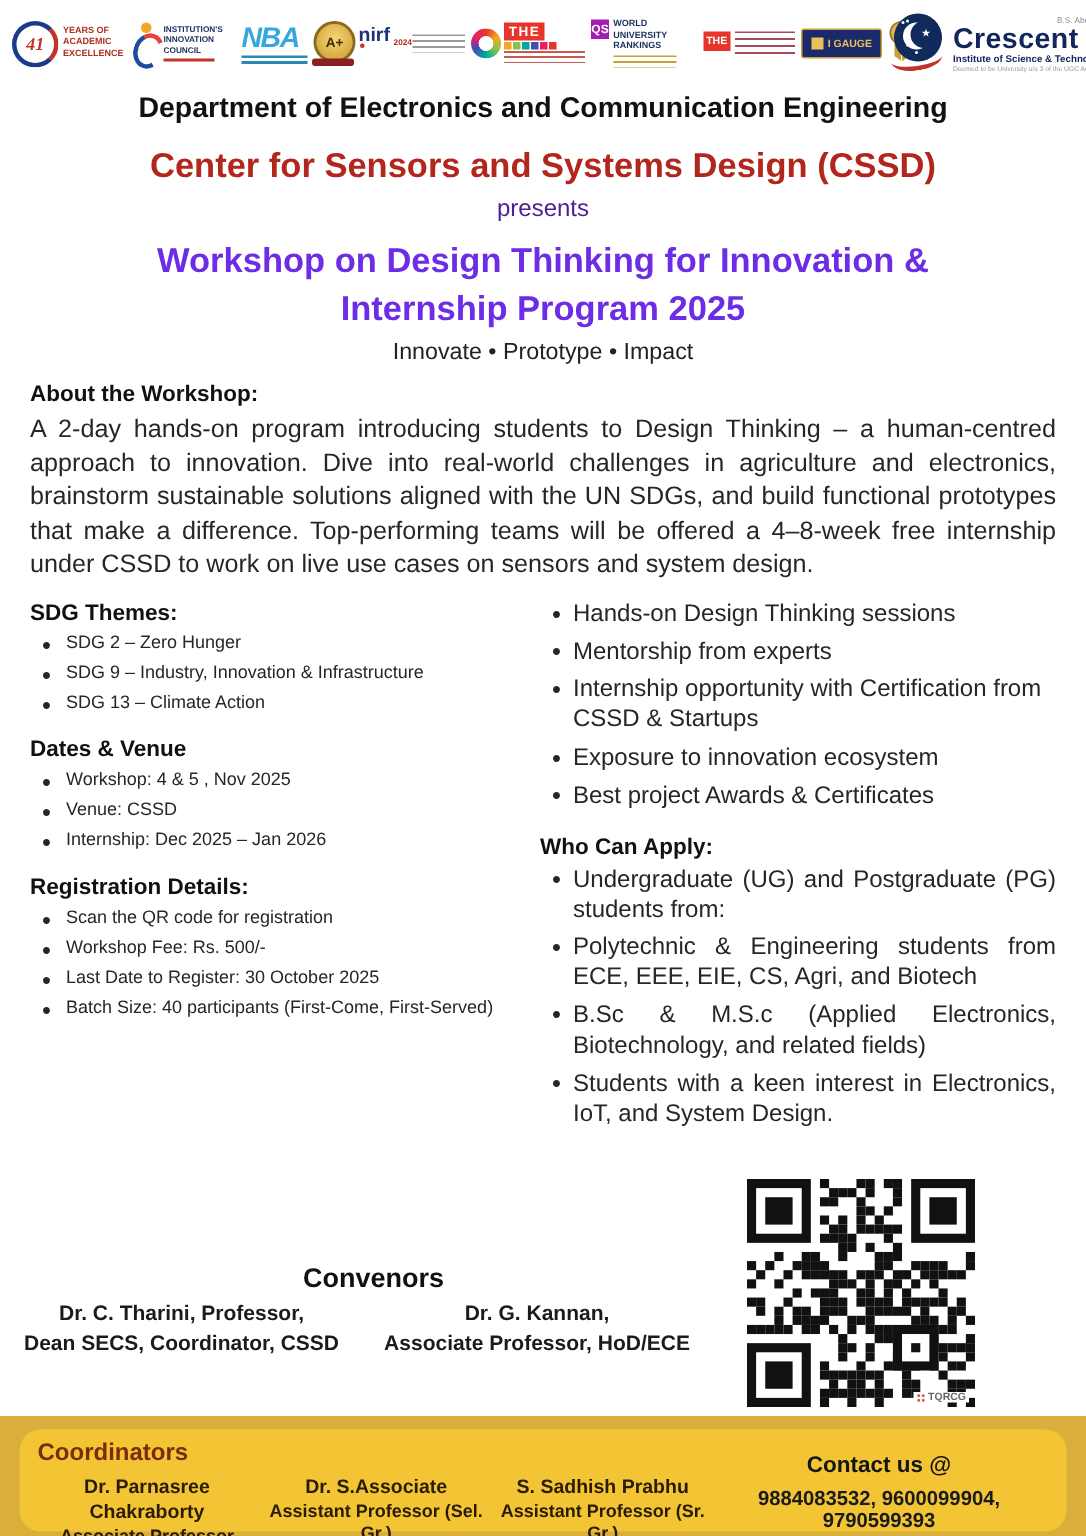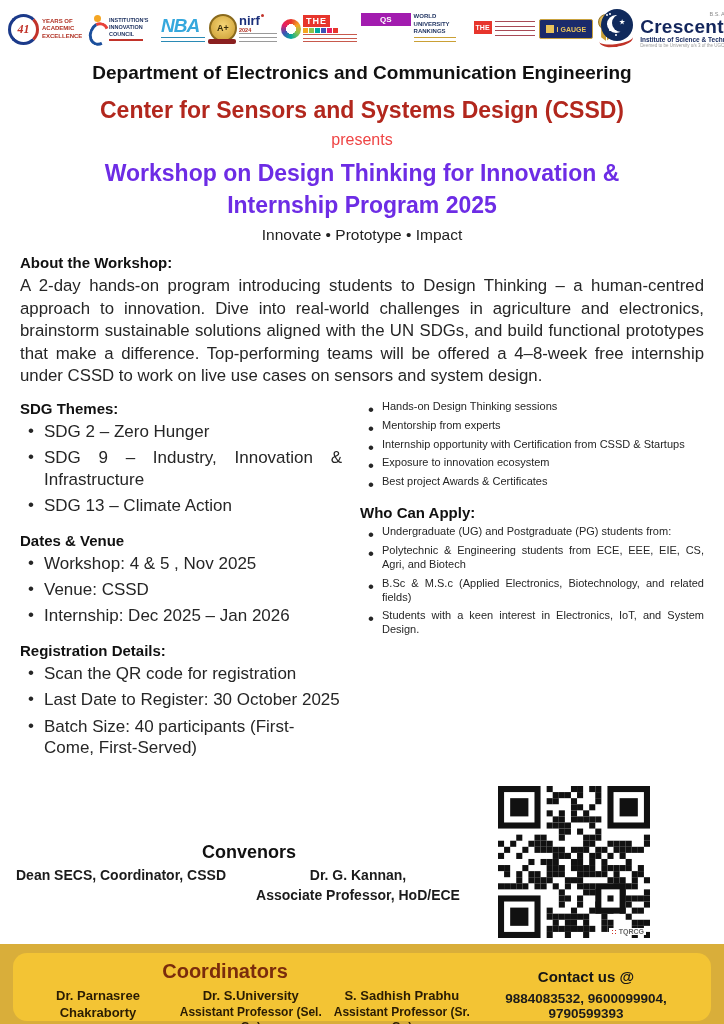--- a/index.html
+++ b/index.html
@@ -15,34 +15,34 @@
   .iic-head{position:absolute;top:0;left:6px;width:7px;height:7px;background:#f5a623;border-radius:50%;}
   .iic-body{position:absolute;top:7px;left:1px;width:14px;height:18px;border:3px solid #1b4f9c;border-top-color:#e8413a;border-right-color:transparent;border-radius:50%;transform:rotate(20deg);}
   .iic-text{width:48px;font-size:5.5px;font-weight:bold;color:#1b2f5e;line-height:1.25;}
   .iic-text i{display:block;width:34px;height:2px;background:#c2332a;margin-top:1px;}
   .nba-wrap{display:flex;flex-direction:column;align-items:flex-start;}
   .nba{font-size:19px;font-weight:bold;font-style:italic;color:#35a8dd;letter-spacing:-1px;line-height:1;}
   .nba-sub{width:44px;height:6px;margin-top:2px;background:repeating-linear-gradient(180deg,#2a8ab5 0 1.4px,transparent 1.4px 4px);}
   .naac{position:relative;width:26px;height:30px;}
   .naac-c{width:24px;height:24px;border-radius:50%;background:radial-gradient(circle at 50% 40%,#f6d576,#c89a2e);border:2px solid #8a6a1d;display:flex;align-items:center;justify-content:center;font-size:9px;font-weight:bold;color:#3a2c08;}
   .naac-banner{position:absolute;bottom:0;left:-1px;right:-1px;height:5px;background:#8a1f1f;border-radius:2px;}
-  .nirf{display:flex;flex-direction:column;}
+  .nirf{display:flex;flex-direction:row;align-items:center;}
   .nirf-word{font-size:13px;font-weight:bold;color:#1b2f7a;line-height:1;}
   .nirf-word::after{content:'';display:inline-block;width:3px;height:3px;background:#c2332a;border-radius:50%;margin-left:1px;vertical-align:top;}
   .nirf-year{font-size:5.5px;color:#b03022;font-weight:bold;}
   .nirf-lines{width:38px;height:12px;background:repeating-linear-gradient(180deg,#9a9a9a 0 1.1px,transparent 1.1px 4px);}
   .impact{display:flex;align-items:center;gap:2px;}
   .impact-ring{width:20px;height:20px;border-radius:50%;background:radial-gradient(circle,#fff 34%,transparent 36%),conic-gradient(#e7352c,#f5a623,#8bc34a,#00a99d,#3f51b5,#e91e63,#e7352c);}
   .impact-col{display:flex;flex-direction:column;gap:1px;}
   .impact-the{background:#e7352c;color:#fff;font-weight:bold;font-size:9px;padding:1px 3px;letter-spacing:1px;align-self:flex-start;}
   .impact-sq{display:flex;gap:1px;}
   .impact-sq i{width:5px;height:5px;display:block;}
   .impact-lines{width:54px;height:9px;background:repeating-linear-gradient(180deg,rgba(190,60,45,.85) 0 1.1px,transparent 1.1px 3.6px);}
   .qswur{display:flex;align-items:flex-start;gap:3px;}
-  .qs-badge{background:#a21caf;color:#fff;font-weight:bold;font-size:8px;padding:2px 19px;}
+  .qs-badge{background:#a21caf;color:#fff;font-weight:bold;font-size:8px;padding:2px 0;}
   .qs-col{display:flex;flex-direction:column;gap:1px;}
   .qs-text{font-size:6px;font-weight:bold;color:#1b2f5e;width:56px;line-height:1.25;}
   .qs-lines{width:42px;height:8px;background:repeating-linear-gradient(180deg,#caa035 0 1.2px,transparent 1.2px 3.8px);}
   .the2{display:flex;align-items:flex-start;gap:3px;}
   .the2-badge{background:#e7352c;color:#fff;font-weight:bold;font-size:7px;padding:3px 2px;}
   .the2-lines{width:40px;height:17px;background:repeating-linear-gradient(180deg,#a84a55 0 1.2px,transparent 1.2px 4.6px);}
   .igauge{background:#1b2a6b;color:#e8c15a;font-size:7px;font-weight:bold;padding:5px 6px;border:1px solid #c9a23f;border-radius:2px;display:flex;gap:3px;align-items:center;white-space:nowrap;}
   .ig-sq{width:8px;height:8px;background:#e8c15a;display:inline-block;}
   .medal{position:relative;width:18px;height:32px;margin-top:2px;}
   .medal-c{position:absolute;top:0;left:1px;width:14px;height:14px;border-radius:50%;background:radial-gradient(circle at 50% 45%,#f3d27a 30%,#caa035 75%);border:1px solid #96742a;}
@@ -58,55 +58,55 @@
   .cres-text{display:flex;flex-direction:column;width:118px;}
   .cres-top{font-size:5.5px;color:#8a8a8a;text-align:right;}
   .cres-name{font-size:19px;font-weight:bold;color:#13265c;line-height:1;letter-spacing:.3px;}
   .cres-sub{font-size:6.5px;color:#13265c;font-weight:bold;}
   .cres-tag{font-size:4.5px;color:#9a9a9a;}
 
   
   .title-block{text-align:center;margin-top:8px;}
   .dept{font-size:19px;font-weight:bold;color:#111;}
   .center-line{font-size:23px;font-weight:bold;color:#b2271d;margin-top:13px;}
-  .presents{font-size:16px;margin-top:7px;color:#ef4444;}
+  .presents{font-size:16px;margin-top:7px;color:#4c1d95;}
   .workshop-title{font-size:23px;font-weight:bold;color:#6d2ce5;margin:8px auto 0;max-width:580px;line-height:1.4;}
   .tagline{font-size:15.5px;margin-top:5px;color:#222;}
 
   
   .content{padding:0 20px;}
   .about{margin-top:10px;}
   .sec-h{font-size:15px;font-weight:bold;color:#111;margin:0 0 4px;}
   .about p{text-align:justify;font-size:16.8px;line-height:1.34;margin:2px 0 0;color:#262626;}
   .columns{display:grid;grid-template-columns:322px 1fr;column-gap:18px;margin-top:12px;}
   .sec{margin-bottom:15px;}
   ul.blist{list-style:none;margin:0;padding:0;}
-  ul.blist li{position:relative;padding-left:24px;margin-bottom:5px;font-size:17px;line-height:1.26;color:#262626;}
+  ul.blist li{position:relative;padding-left:24px;margin-bottom:5px;font-size:12px;line-height:1.26;color:#262626;}
   ul.blist li::before{content:'•';position:absolute;left:8px;top:-1px;font-size:17px;}
-  .col-right ul.blist li{font-size:11px;padding-left:22px;}
+  .col-right ul.blist li{font-size:16px;padding-left:22px;}
   li.justify{text-align:justify;}
 
   
   .qr-wrap{position:absolute;top:786px;left:498px;width:152px;height:152px;background:#fff;}
   .qr-label{position:absolute;right:4px;bottom:3px;font-size:7px;color:#666;background:#fff;padding:0 2px;display:flex;align-items:center;gap:2px;font-weight:bold;}
   .qr-dots{width:6px;height:6px;background:radial-gradient(circle,#d03328 38%,transparent 42%);background-size:3px 3px;}
 
   
   .convenors{position:absolute;top:842px;left:12px;width:474px;text-align:center;}
   .conv-h{font-size:18px;font-weight:bold;color:#111;margin-bottom:3px;}
   .conv-row{display:flex;}
   .conv-p{line-height:1.4;font-size:14px;font-weight:bold;color:#1b1b1b;}
   .conv-p.p1{width:46%;}
   .conv-p.p2{width:54%;}
 
   
   .footer{position:absolute;left:0;right:0;bottom:0;height:80px;background:#d9ae3a;}
   .footer-band{position:absolute;left:13px;right:13px;top:9px;bottom:3px;background:#f3c434;border-radius:14px;padding:7px 12px 0;display:flex;}
   .coords{width:448px;}
-  .coords-h{font-size:20px;font-weight:bold;color:#7a2c0c;text-align:center;width:400px;margin-bottom:5px;}
+  .coords-h{font-size:16px;font-weight:bold;color:#7a2c0c;text-align:left;width:400px;margin-bottom:5px;}
   .coord-row{display:flex;justify-content:space-between;gap:6px;}
   .coord{text-align:center;line-height:1.3;}
   .coord .nm{font-size:13px;font-weight:bold;color:#2a1c03;}
   .coord .rl{font-size:12px;font-weight:bold;color:#2a1c03;}
   .contact{flex:1;text-align:center;padding-top:8px;}
   .contact-h{font-size:15px;font-weight:bold;color:#151515;margin-bottom:6px;}
   .contact-ph{font-size:13.5px;font-weight:bold;color:#1b1b1b;}
 </style>
 </head>
 <body>
@@ -220,20 +220,21 @@
           <ul class="blist">
             <li>Workshop: 4 &amp; 5 , Nov 2025</li>
             <li>Venue: CSSD</li>
             <li>Internship: Dec 2025 – Jan 2026</li>
           </ul>
         </div>
         <div class="sec">
           <div class="sec-h">Registration Details:</div>
           <ul class="blist">
             <li>Scan the QR code for registration</li>
+            <li>Workshop Fee: Rs. 500/-</li>
             <li>Last Date to Register: 30 October 2025</li>
             <li>Batch Size: 40 participants (First-Come, First-Served)</li>
           </ul>
         </div>
       </div>
 
       <div class="col-right">
         <div class="sec">
           <ul class="blist">
             <li>Hands-on Design Thinking sessions</li>
@@ -494,40 +495,41 @@
     <div class="qr-label">
       <span class="qr-dots"></span>
       <span>TQRCG</span>
     </div>
   </div>
 
   <div class="convenors">
     <div class="conv-h">Convenors</div>
     <div class="conv-row">
       <div class="conv-p p1">
+        <div>Dr. C. Tharini, Professor,</div>
         <div>Dean SECS, Coordinator, CSSD</div>
       </div>
       <div class="conv-p p2">
         <div>Dr. G. Kannan,</div>
         <div>Associate Professor, HoD/ECE</div>
       </div>
     </div>
   </div>
 
   <div class="footer">
     <div class="footer-band">
       <div class="coords">
         <div class="coords-h">Coordinators</div>
         <div class="coord-row">
           <div class="coord">
             <div class="nm">Dr. Parnasree Chakraborty</div>
             <div class="rl">Associate Professor</div>
           </div>
           <div class="coord">
-            <div class="nm">Dr. S.University</div>
+            <div class="nm">Dr. S.Associate</div>
             <div class="rl">Assistant Professor (Sel. Gr.)</div>
           </div>
           <div class="coord">
             <div class="nm">S. Sadhish Prabhu</div>
             <div class="rl">Assistant Professor (Sr. Gr.)</div>
           </div>
         </div>
       </div>
       <div class="contact">
         <div class="contact-h">Contact us @</div>

